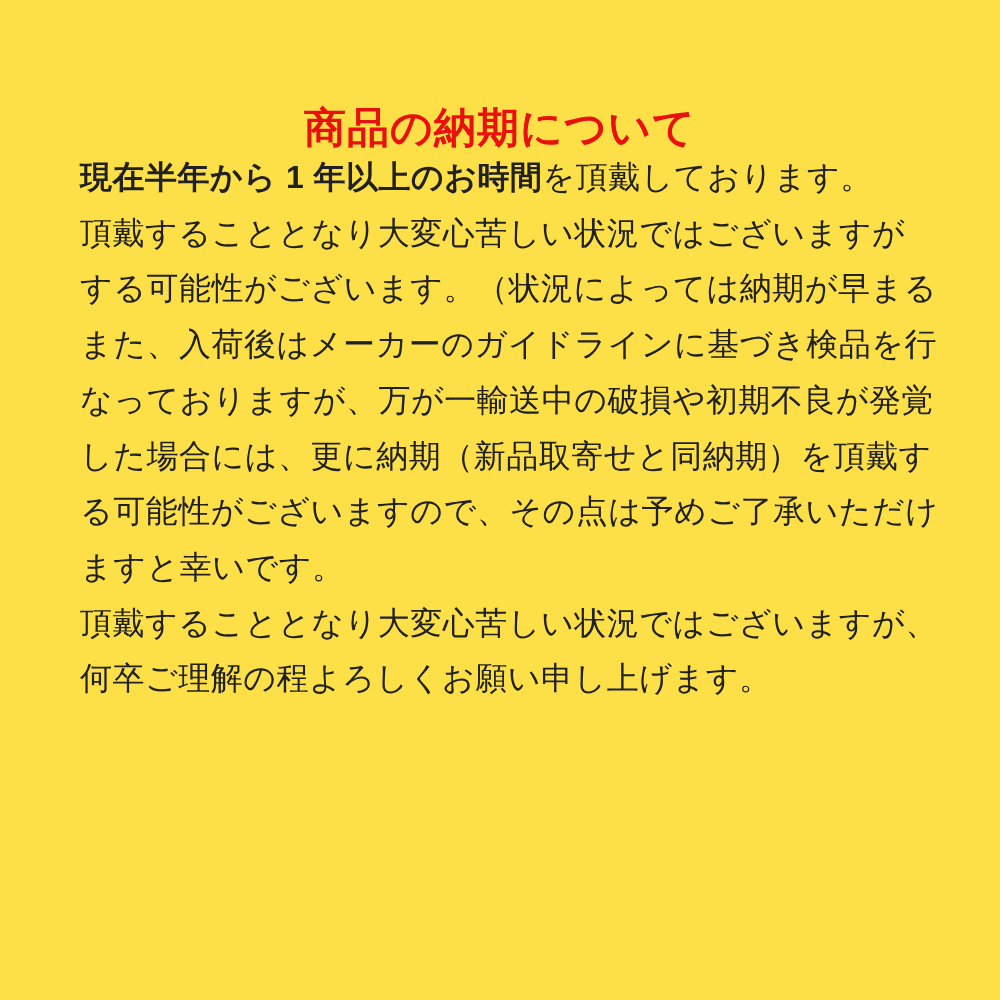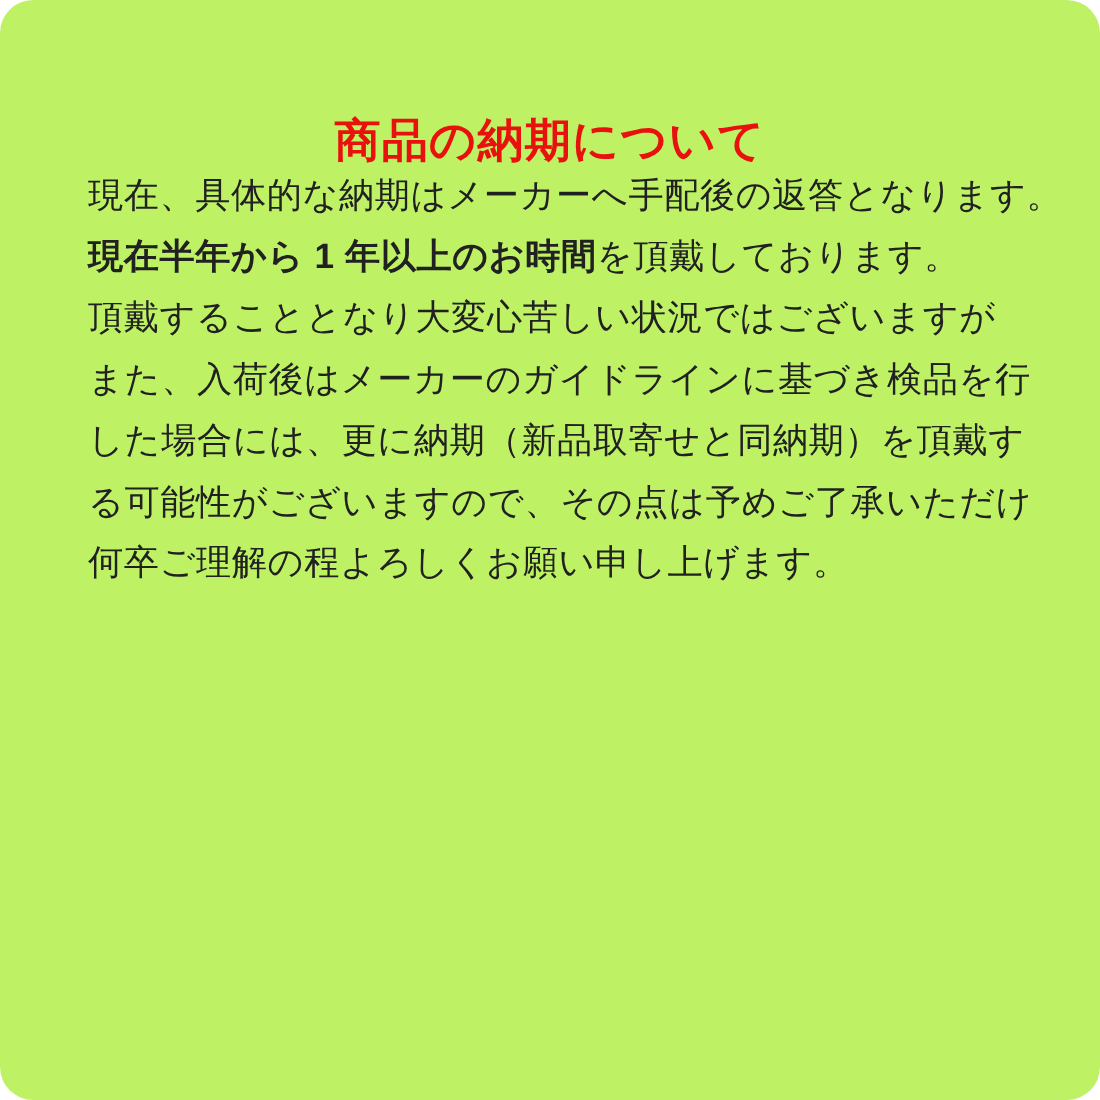--- a/index.html
+++ b/index.html
@@ -39,24 +39,27 @@
   .body-text .line {
     white-space: nowrap;
   }
   .body-text .bold {
     font-weight: 700;
   }
 </style>
 </head>
 <body>
 
-<div class="page" style="background: #bef264; border-radius: 30px;">
+<div class="page" style="background: #fde047;">
   <h1 class="title" style="color: rgb(232, 17, 13);">商品の納期について</h1>
   <div class="body-text" style="color: rgb(33, 33, 33);">
-      <div class="line"><span>現在、具体的な納期はメーカーへ手配後の返答となります。</span></div>
       <div class="line"><span class="bold">現在半年から 1 年以上のお時間</span><span>を頂戴しております。</span></div>
       <div class="line"><span>頂戴することとなり大変心苦しい状況ではございますが</span></div>
+      <div class="line"><span>する可能性がございます。（状況によっては納期が早まる</span></div>
       <div class="line"><span>また、入荷後はメーカーのガイドラインに基づき検品を行</span></div>
+      <div class="line"><span>なっておりますが、万が一輸送中の破損や初期不良が発覚</span></div>
       <div class="line"><span>した場合には、更に納期（新品取寄せと同納期）を頂戴す</span></div>
       <div class="line"><span>る可能性がございますので、その点は予めご了承いただけ</span></div>
+      <div class="line"><span>ますと幸いです。</span></div>
+      <div class="line"><span>頂戴することとなり大変心苦しい状況ではございますが、</span></div>
       <div class="line"><span>何卒ご理解の程よろしくお願い申し上げます。</span></div>
     </div>
 </div>
 
 </body></html>

